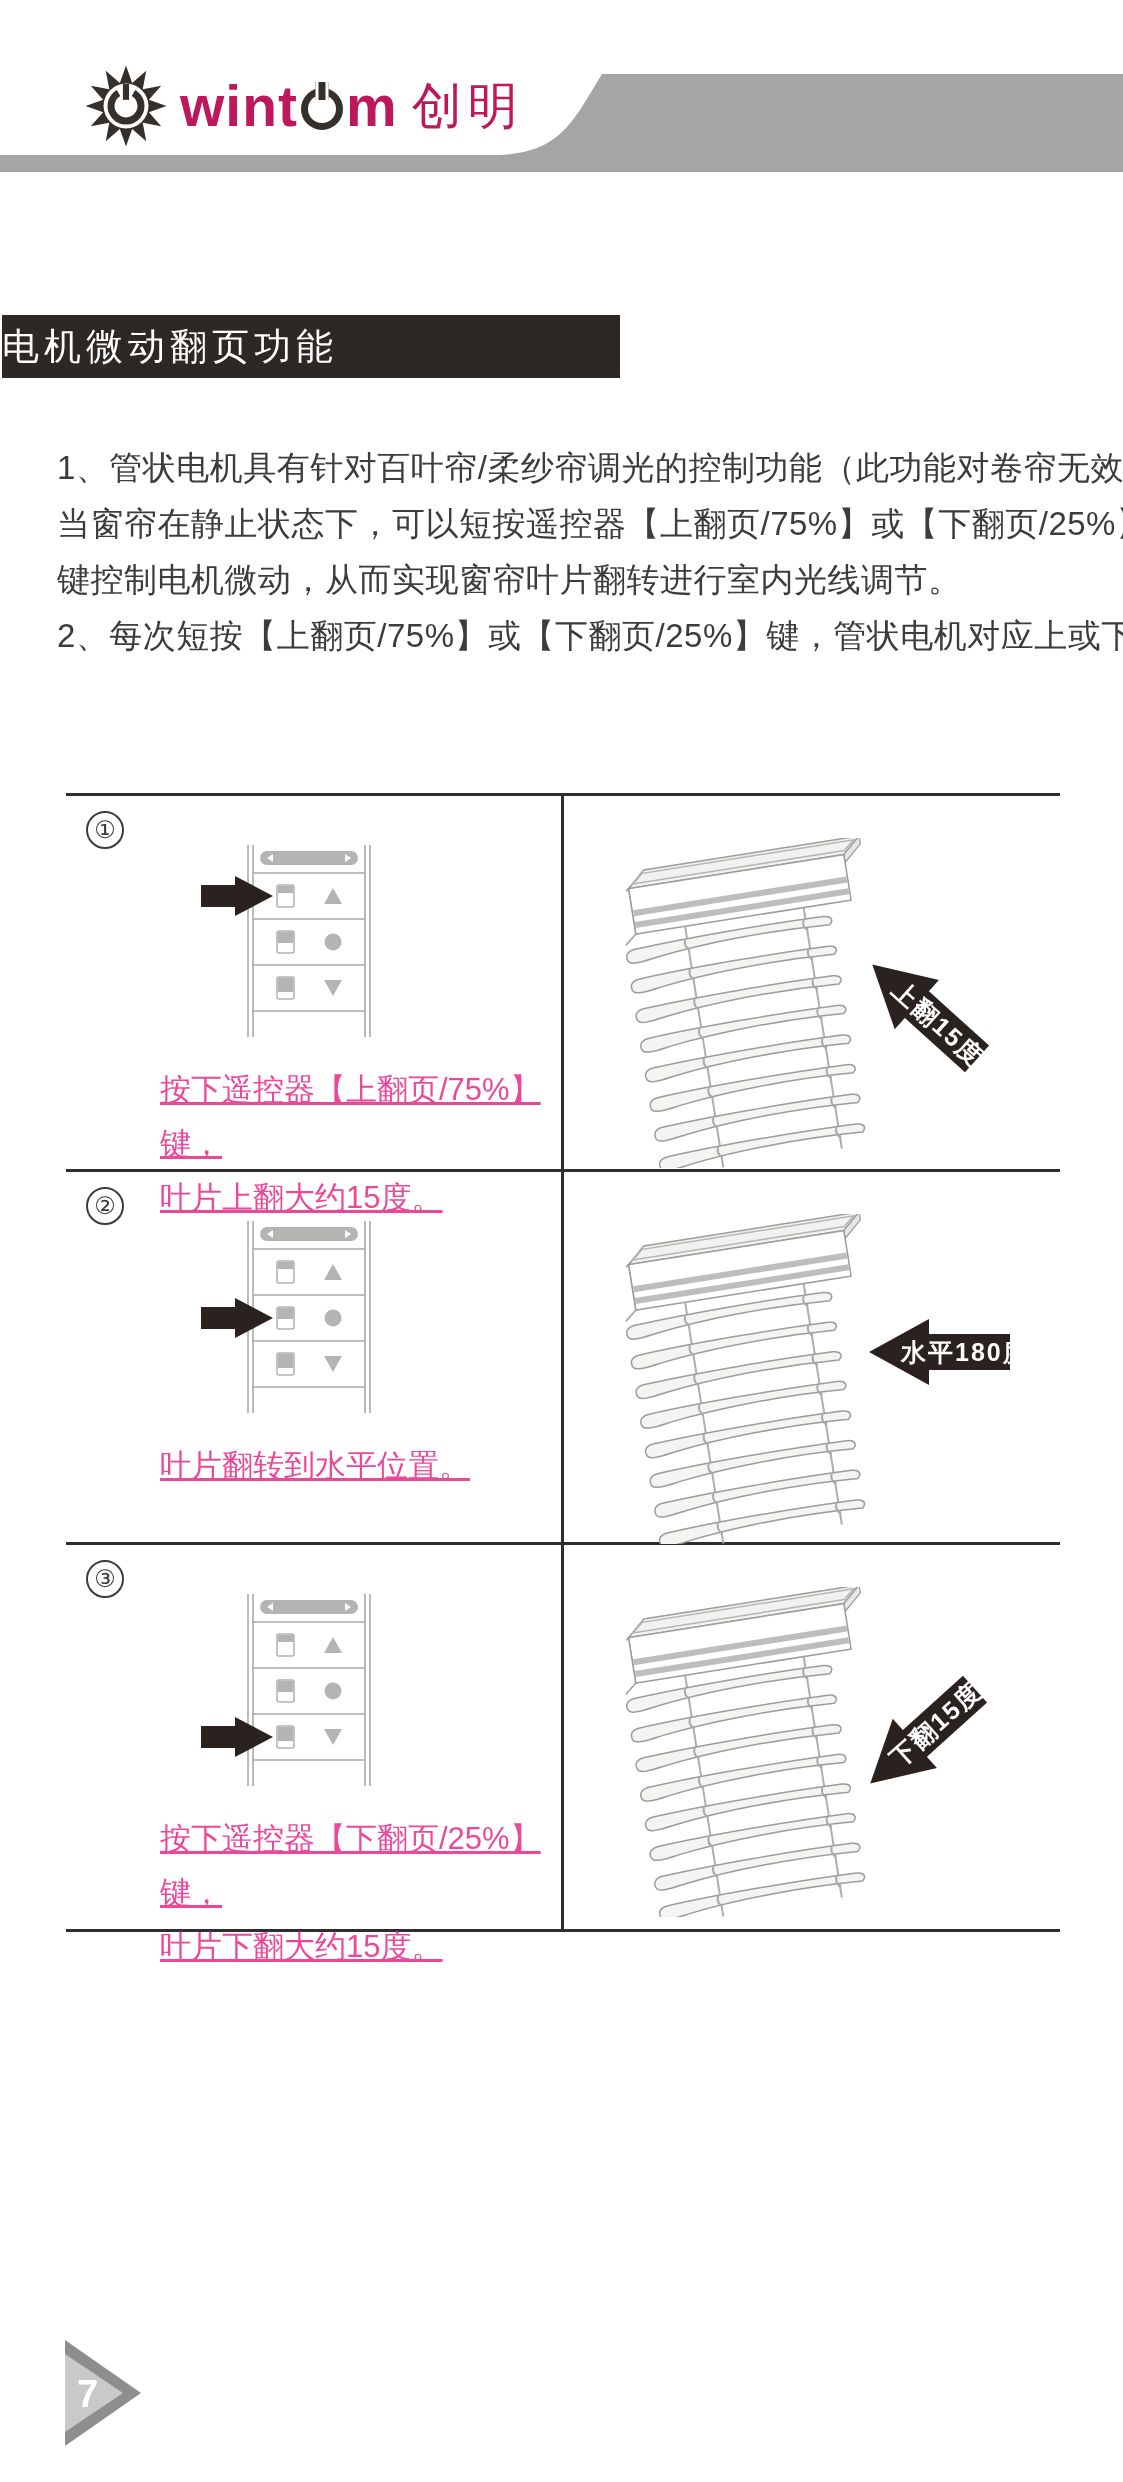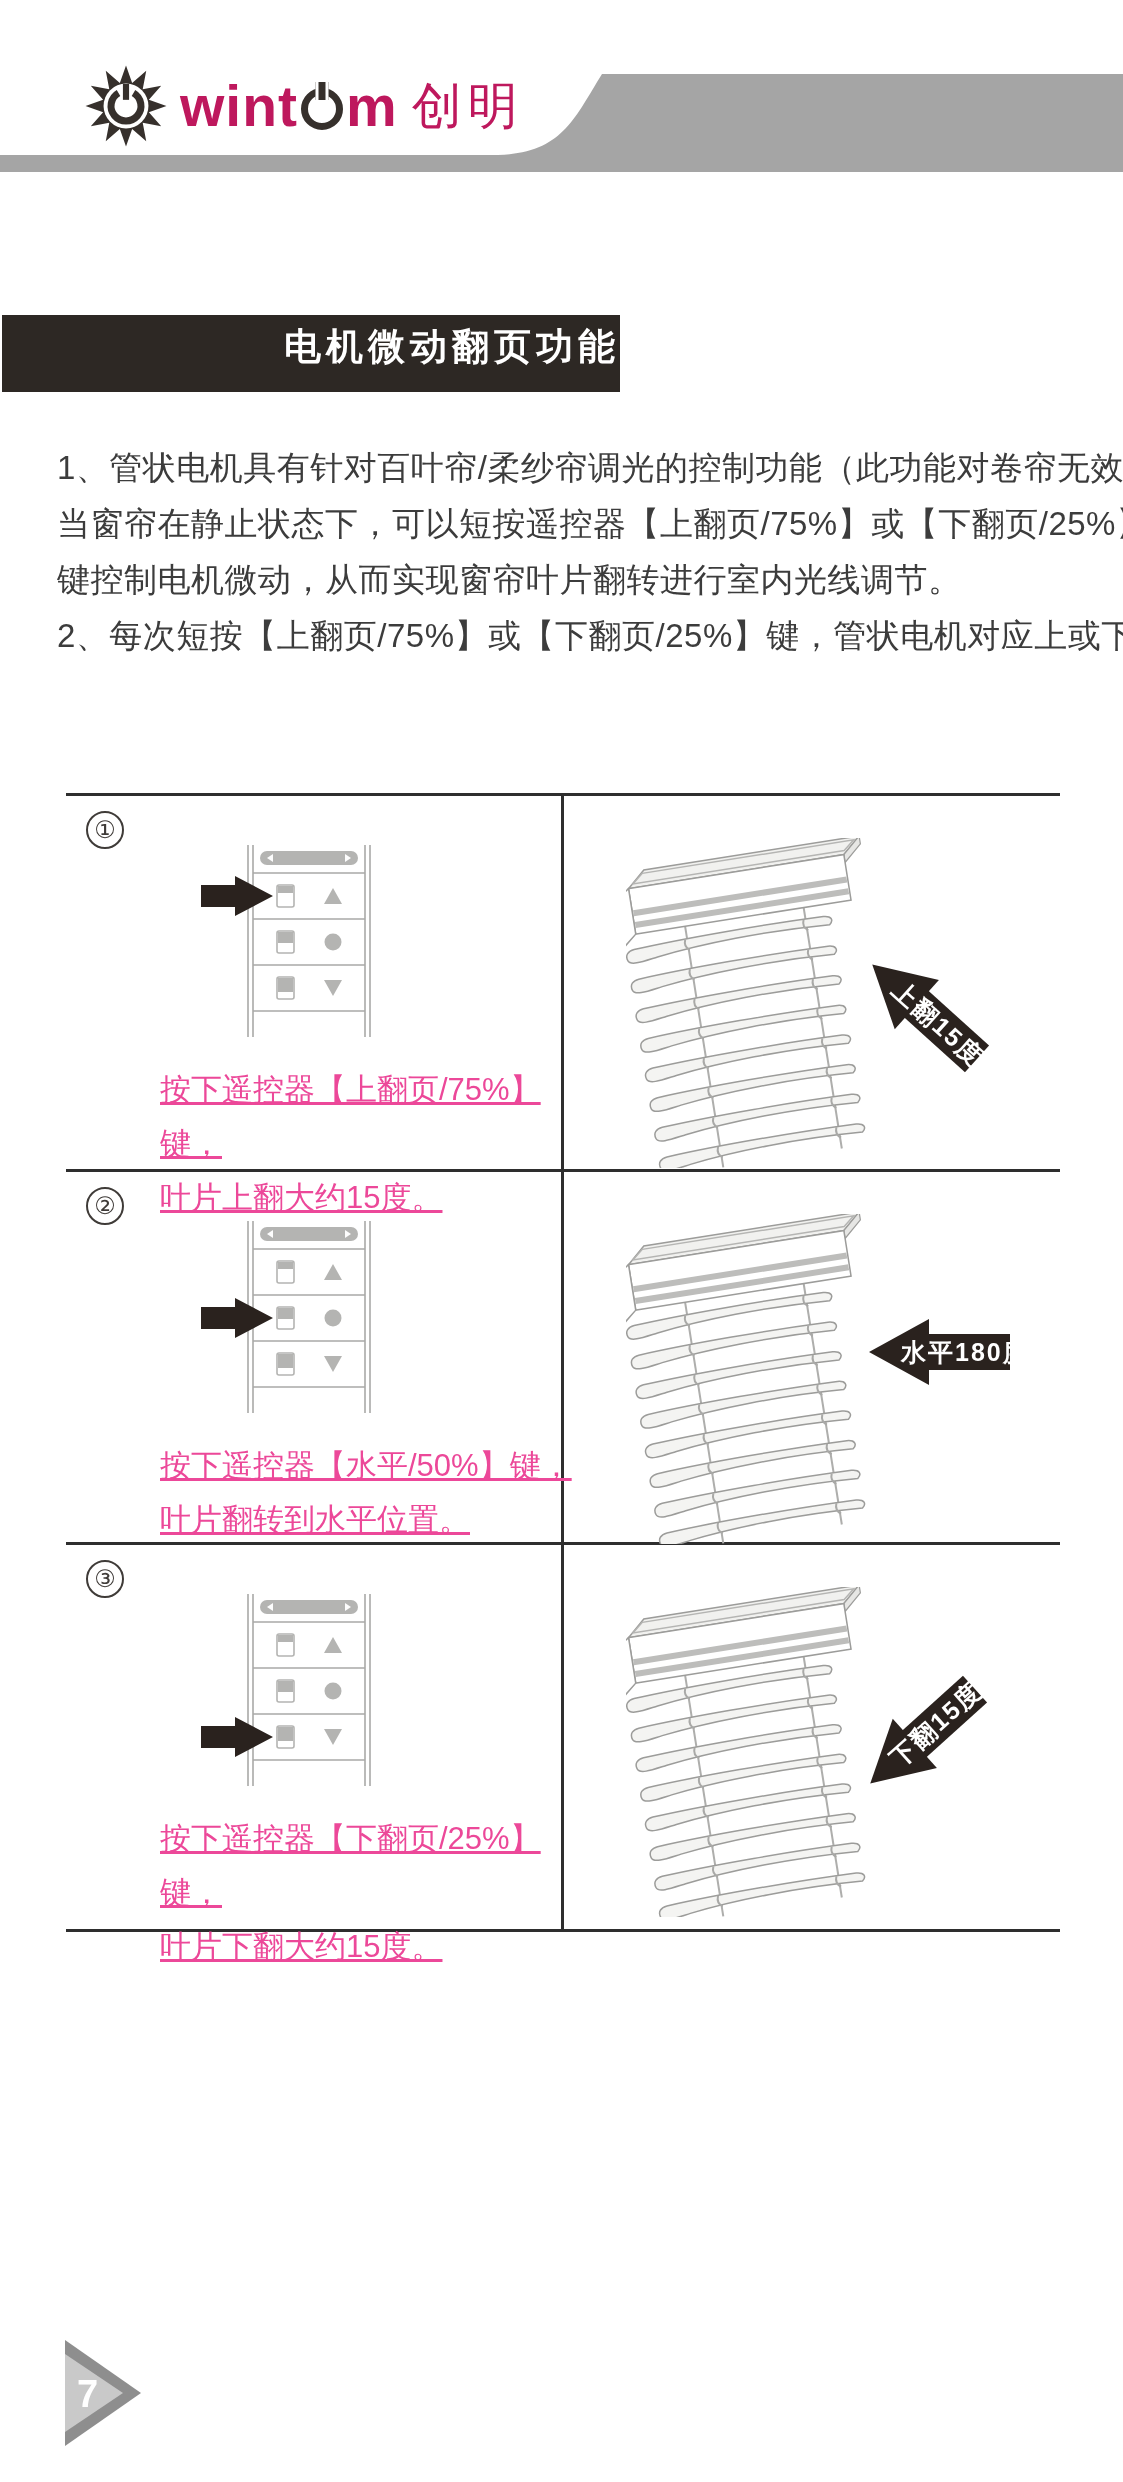--- a/index.html
+++ b/index.html
@@ -10,22 +10,22 @@
   
   .header-band{position:absolute;left:0;top:0;width:1123px;height:180px;}
   .logo{position:absolute;left:82px;top:62px;display:flex;align-items:center;}
   .logo-sun{width:88px;height:88px;}
   .logo-text{margin-left:10px;font-weight:bold;font-size:57px;color:#be185d;letter-spacing:1px;display:flex;align-items:center;}
   .power-o{display:inline-block;width:28px;height:28px;border:7px solid #36302c;border-radius:50%;position:relative;margin:6px 3px 0 3px;}
   .power-o .pbar{position:absolute;left:50%;top:-13px;transform:translateX(-50%);width:7px;height:18px;background:#36302c;border-left:3px solid #fff;border-right:3px solid #fff;}
   .logo-cn{font-size:50px;font-weight:normal;margin-left:14px;letter-spacing:6px;}
   
   .title-bar{
-    position:absolute;left:2px;top:315px;width:618px;height:77px;background:#2d2824;
-    color:#ffffff;font-size:37px;font-weight:bold;letter-spacing:5px;text-align:right;line-height:64px;
+    position:absolute;left:2px;top:315px;width:618px;height:63px;background:#2d2824;
+    color:#ffffff;font-size:37px;font-weight:normal;letter-spacing:5px;text-align:left;line-height:64px;
   }
   
   .intro{position:absolute;left:57px;top:440px;width:1035px;font-size:33px;line-height:56px;color:#3c3c3c;letter-spacing:0.5px;}
   .intro .line{white-space:nowrap;}
   
   .steps-table{position:absolute;left:66px;top:793px;width:994px;height:1139px;}
   .hline{position:absolute;left:0;width:994px;height:3px;background:#2e2e2e;}
   .vline{position:absolute;left:495px;top:0;width:3px;height:1139px;background:#2e2e2e;}
   .step-row{position:absolute;left:0;width:994px;}
   .step-num{
@@ -162,21 +162,20 @@
       </div>
     </div>
 
     <div class="step-row" style="top:376px;height:373px;">
       <div class="step-num">②</div>
       <svg class="remote" width="178" height="196" viewBox="-46 0 178 196">
         <use href="#remote-base"></use>
         <polygon points="-45,88 -11,88 -11,79 27,99 -11,119 -11,110 -45,110" fill="#2a221e"></polygon>
       </svg>
       <div class="caption">
-        <div>按下遥控器【水平/50%】键，</div>
         <div>叶片翻转到水平位置。</div>
       </div>
       <svg class="blind" width="262" height="330">
           <use href="#blind-graphic"></use>
         </svg>
       <div class="dir-arrow" style="left:803px;top:150px;">
         <div class="head"></div>
           <div class="stem"></div>
         <span class="dir-label">水平180度</span>
       </div>

